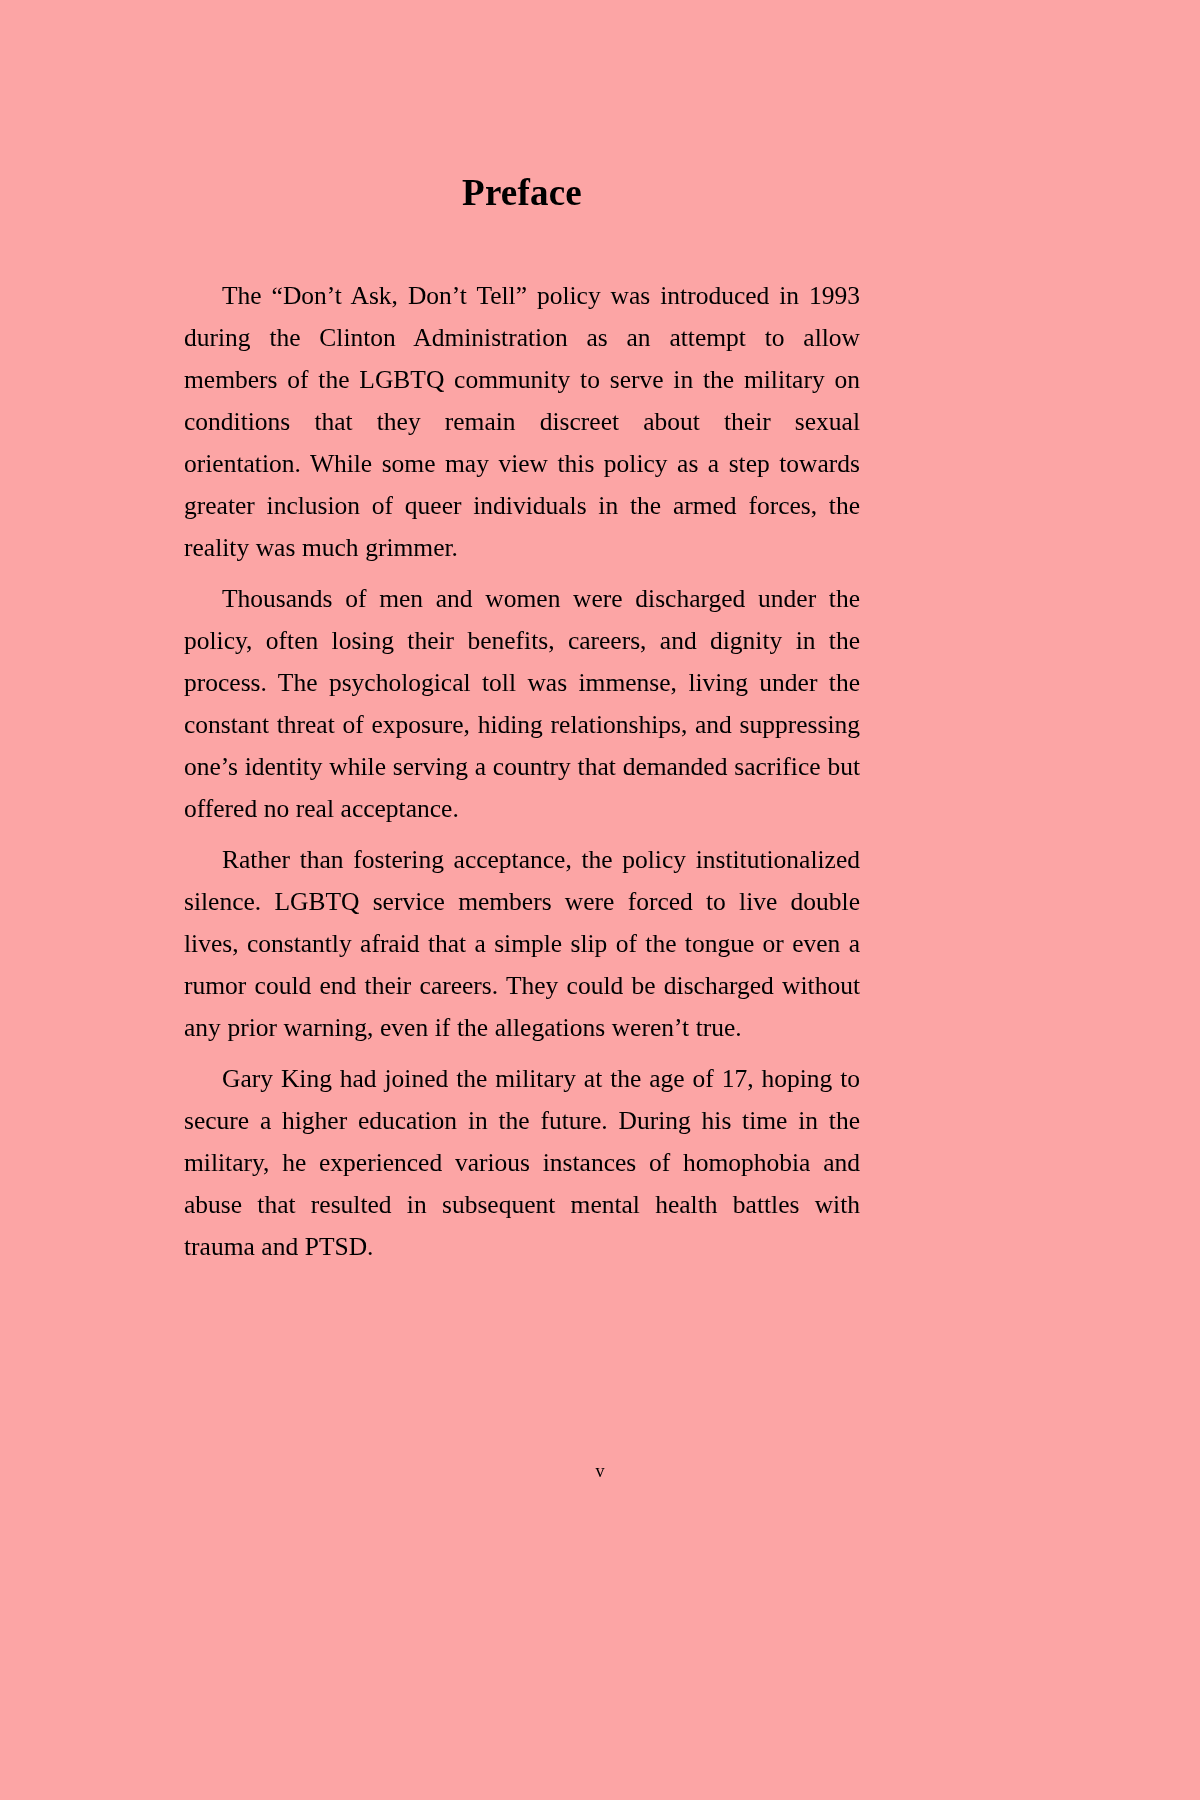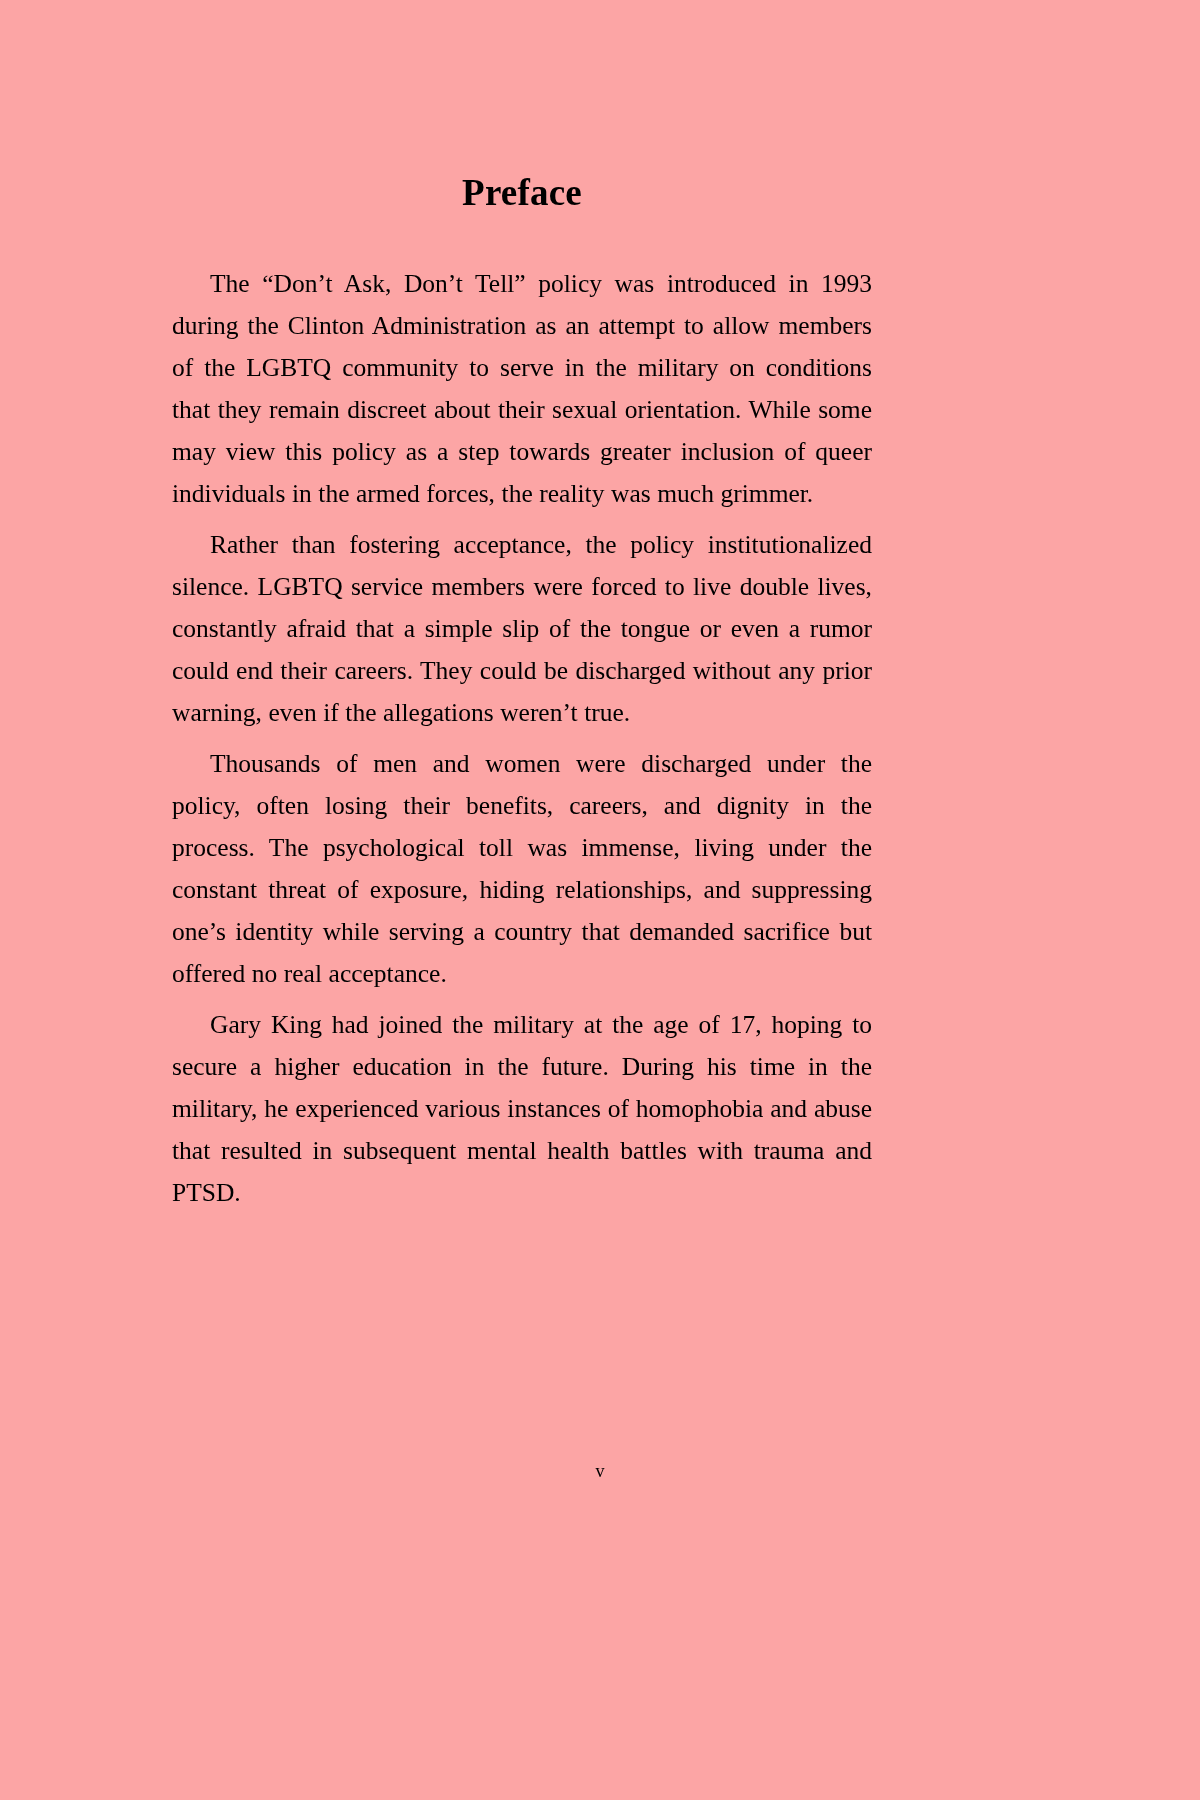--- a/index.html
+++ b/index.html
@@ -30,21 +30,21 @@
   .chapter-title {
     margin: 0;
     padding-top: 172px;
     text-align: center;
     font-size: 37px;
     font-weight: bold;
     letter-spacing: 0.2px;
     line-height: 1.15;
   }
   .body-text {
-    margin: 0;
+    margin: 12px;
     padding-top: 48px;
   }
   .para {
     margin: 0 0 9px 0;
     font-size: 25.5px;
     line-height: 42px;
     text-align: justify;
     text-indent: 38px;
     word-spacing: 0.2px;
     hyphens: none;
@@ -67,22 +67,22 @@
 <body>
 
 <div class="page">
 
   <div class="content">
 
     <h1 class="chapter-title">Preface</h1>
 
     <div class="body-text">
       <p class="para">The “Don’t Ask, Don’t Tell” policy was introduced in 1993 during the Clinton Administration as an attempt to allow members of the LGBTQ community to serve in the military on conditions that they remain discreet about their sexual orientation. While some may view this policy as a step towards greater inclusion of queer individuals in the armed forces, the reality was much grimmer.</p>
+      <p class="para">Thousands of men and women were discharged under the policy, often losing their benefits, careers, and dignity in the process. The psychological toll was immense, living under the constant threat of exposure, hiding relationships, and suppressing one’s identity while serving a country that demanded sacrifice but offered no real acceptance.</p>
       <p class="para">Rather than fostering acceptance, the policy institutionalized silence. LGBTQ service members were forced to live double lives, constantly afraid that a simple slip of the tongue or even a rumor could end their careers. They could be discharged without any prior warning, even if the allegations weren’t true.</p>
-      <p class="para">Thousands of men and women were discharged under the policy, often losing their benefits, careers, and dignity in the process. The psychological toll was immense, living under the constant threat of exposure, hiding relationships, and suppressing one’s identity while serving a country that demanded sacrifice but offered no real acceptance.</p>
       <p class="para">Gary King had joined the military at the age of 17, hoping to secure a higher education in the future. During his time in the military, he experienced various instances of homophobia and abuse that resulted in subsequent mental health battles with trauma and PTSD.</p>
     </div>
 
   </div>
 
   <div class="folio">v</div>
 
 </div>
 
 </body></html>

